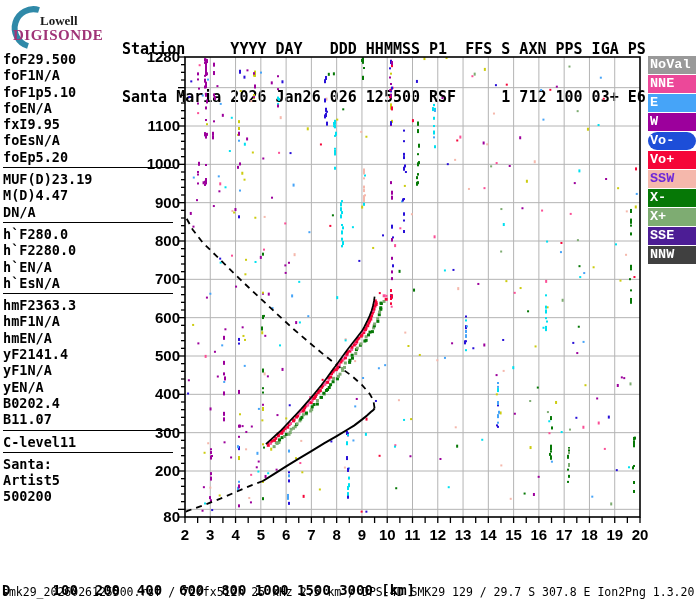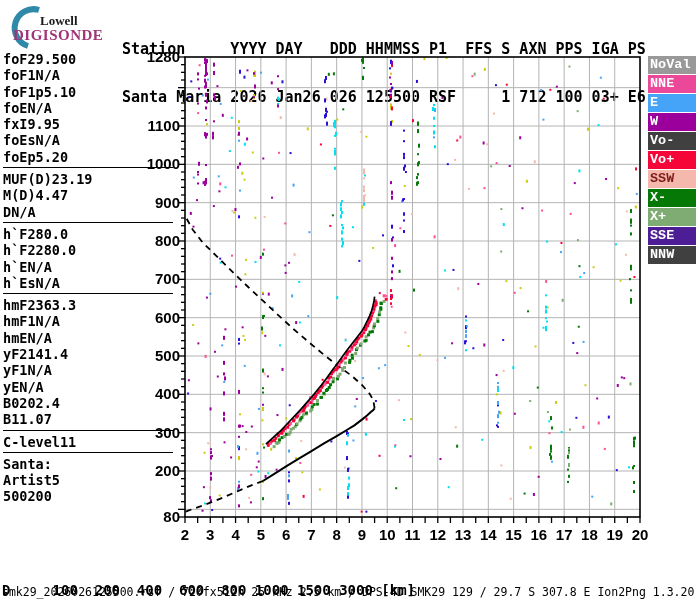--- a/index.html
+++ b/index.html
@@ -1148,23 +1148,23 @@
         <rect x="382.6722222222222" y="294.2833333333333" width="3" height="3" fill="#FB4F96"></rect>
       </g>
       <rect x="185" y="57" width="455" height="460" fill="none" stroke="#000" stroke-width="1.6"></rect>
     </svg>
 
   <div id="legend">
       <div class="litem" style="background: rgb(153, 153, 153); color: rgb(255, 255, 255);">NoVal</div>
       <div class="litem" style="background: #ec4899; color: rgb(255, 255, 255);">NNE</div>
       <div class="litem" style="background: rgb(70, 164, 248); color: rgb(255, 255, 255);">E</div>
       <div class="litem" style="background: rgb(156, 0, 156); color: rgb(255, 255, 255);">W</div>
-      <div class="litem" style="background: #404040; color: rgb(255, 255, 255);">Vo-</div>
+      <div class="litem" style="background: #1d4ed8; color: rgb(255, 255, 255); border-radius: 9px;">Vo-</div>
       <div class="litem" style="background: rgb(245, 5, 56); color: rgb(255, 255, 255);">Vo+</div>
-      <div class="litem" style="background: rgb(245, 184, 172); color: #7f1d1d;">SSW</div>
+      <div class="litem" style="background: rgb(245, 184, 172); color: #6d28d9;">SSW</div>
       <div class="litem" style="background: rgb(6, 120, 6); color: rgb(255, 255, 255);">X-</div>
       <div class="litem" style="background: rgb(126, 172, 114); color: rgb(255, 255, 255);">X+</div>
       <div class="litem" style="background: #4c1d95; color: rgb(255, 255, 255);">SSE</div>
       <div class="litem" style="background: #404040; color: rgb(255, 255, 255);">NNW</div>
     </div>
 
   <div id="dmuf">
     <div id="d-row">D     100  200  400  600  800 1000 1500 3000 [km]</div>
     
   </div>

